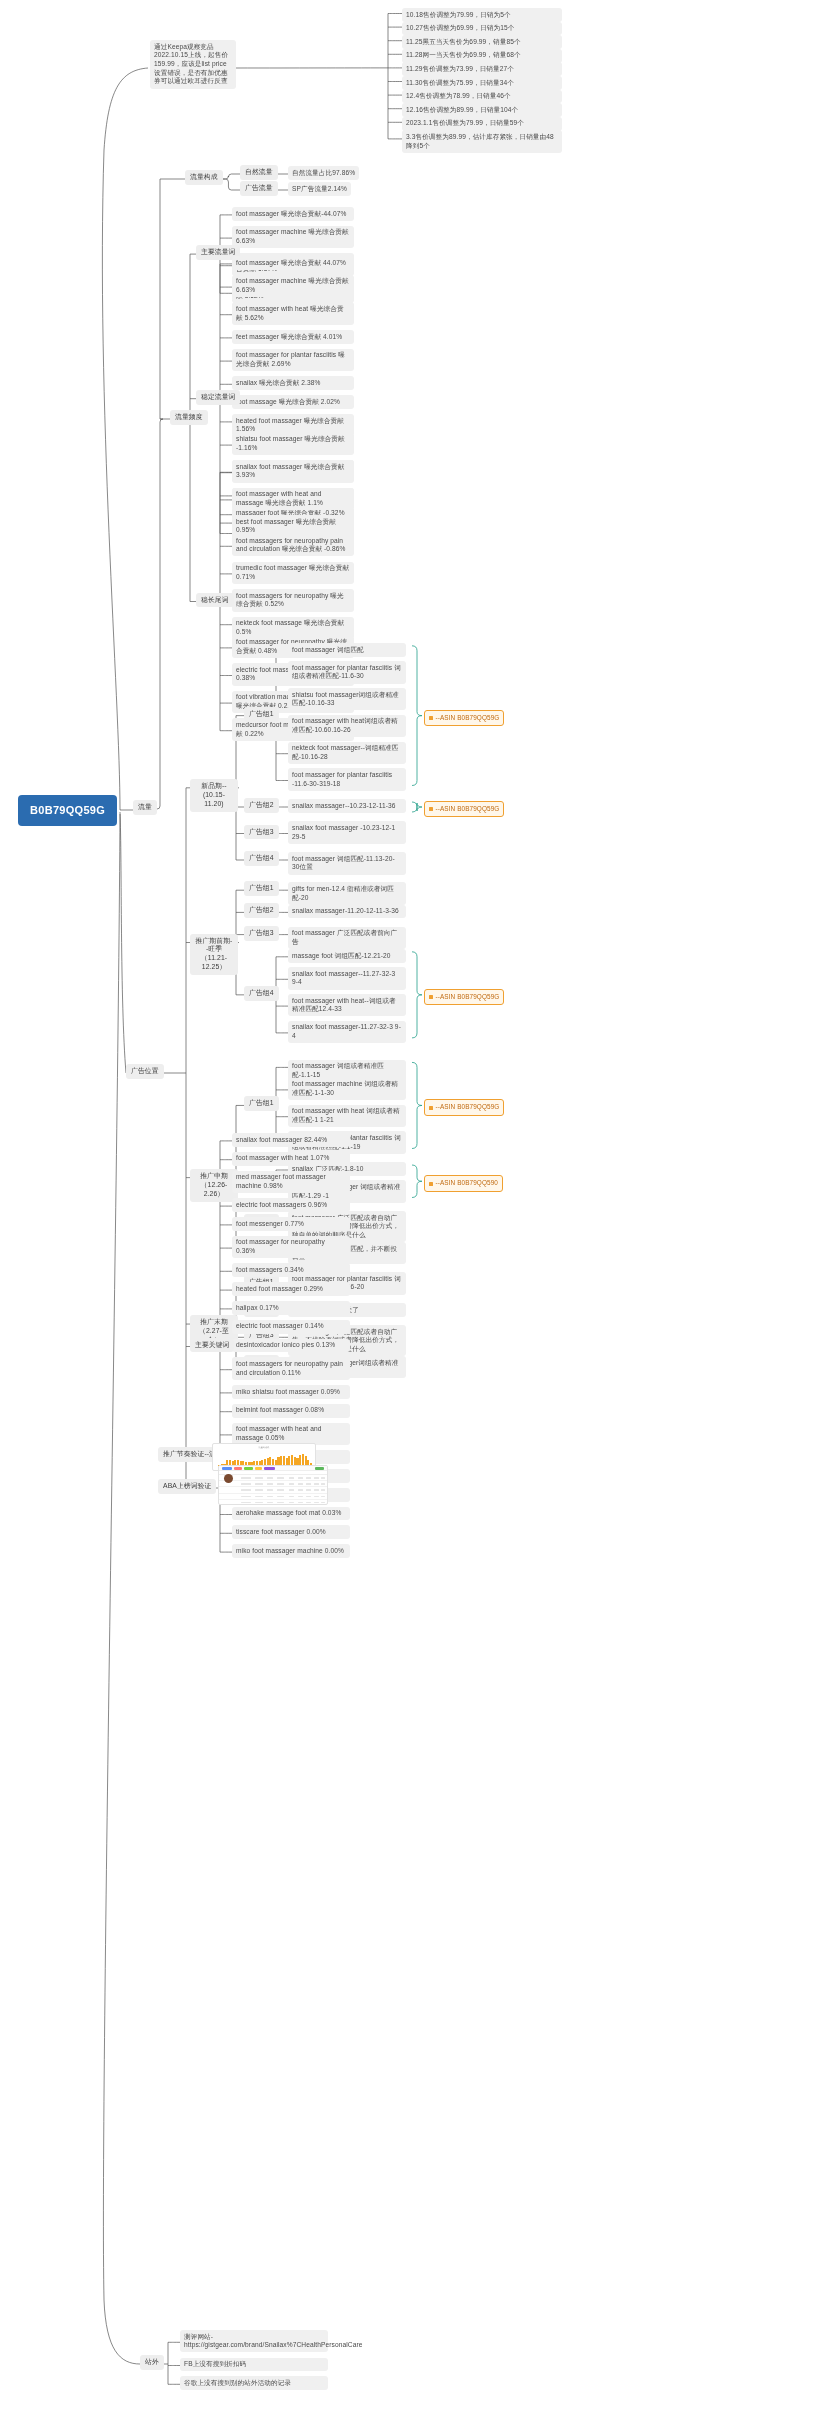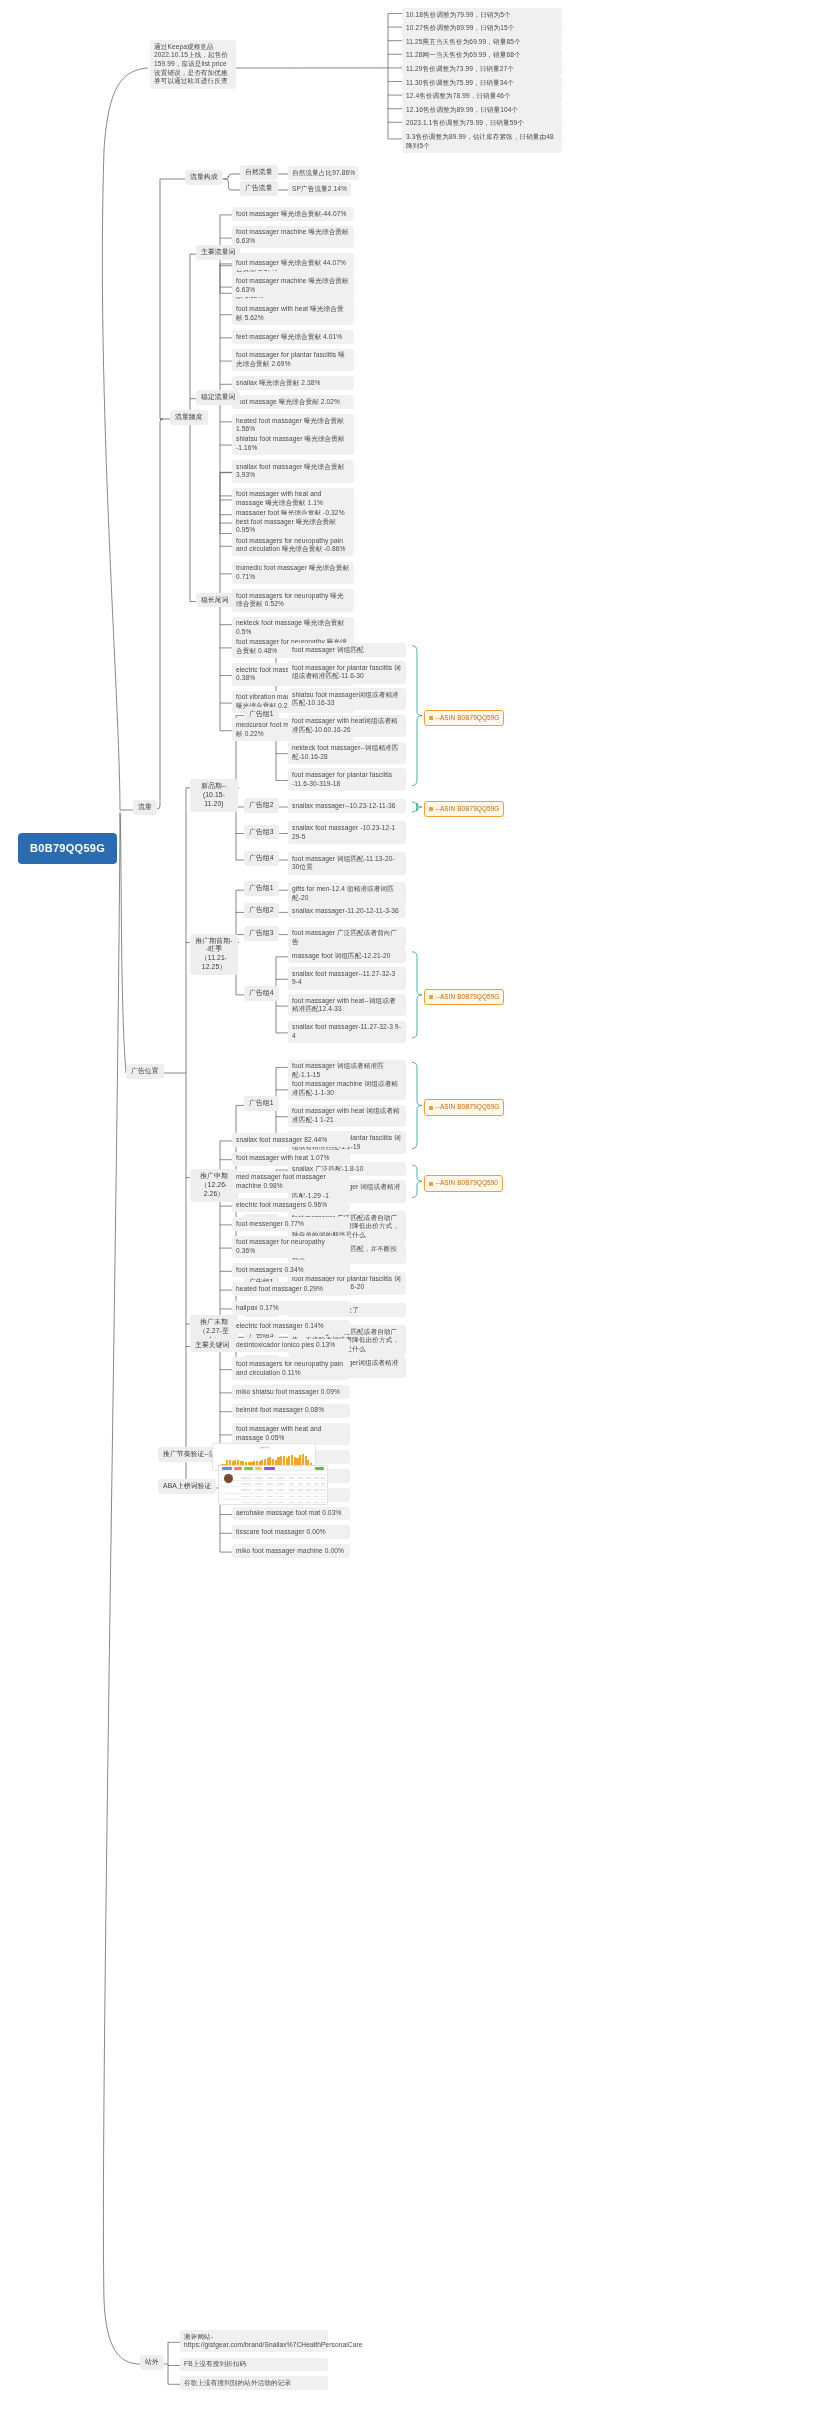--- a/index.html
+++ b/index.html
@@ -264,21 +264,21 @@
       <path d="M186,1346.4999999999995 L190,1346.4999999999995" fill="none" stroke="#555" stroke-width="0.7"></path>
       <path d="M186,1456 L158,1456" fill="none" stroke="#555" stroke-width="0.7"></path>
       <path d="M186,1488 L158,1488" fill="none" stroke="#555" stroke-width="0.7"></path>
       <path d="M155,1073 L186,1073" fill="none" stroke="#555" stroke-width="0.7"></path>
       <path d="M168,2342.3 L168,2384.3" fill="none" stroke="#555" stroke-width="0.7"></path>
       <path d="M168,2342.3 C173,2342.3 174,2342.3 180,2342.3" fill="none" stroke="#555" stroke-width="0.7"></path>
       <path d="M168,2365.5 C173,2365.5 174,2365.5 180,2365.5" fill="none" stroke="#555" stroke-width="0.7"></path>
       <path d="M168,2384.3 C173,2384.3 174,2384.3 180,2384.3" fill="none" stroke="#555" stroke-width="0.7"></path>
       <path d="M164,2364 L168,2364" fill="none" stroke="#555" stroke-width="0.7"></path>
     </svg>
-<div class="node root" style="left: 18px; top: 833px;">B0B79QQ59G</div>
+<div class="node root" style="left: 18px; top: 795px;">B0B79QQ59G</div>
     <div class="node note" style="left: 150px; top: 40px; width: 86px;">通过Keepa观察竞品2022.10.15上线，起售价159.99，应该是list price设置错误，是否有加优惠券可以通过欧耳进行反查</div>
     <div class="node" style="left: 402px; top: 8px; width: 160px;">10.18售价调整为79.99，日销为5个</div>
     <div class="node" style="left: 402px; top: 21.6px; width: 160px;">10.27售价调整为69.99，日销为15个</div>
     <div class="node" style="left: 402px; top: 35.2px; width: 160px;">11.25黑五当天售价为69.99，销量85个</div>
     <div class="node" style="left: 402px; top: 48.8px; width: 160px;">11.28网一当天售价为69.99，销量68个</div>
     <div class="node" style="left: 402px; top: 62.4px; width: 160px;">11.29售价调整为73.99，日销量27个</div>
     <div class="node" style="left: 402px; top: 76px; width: 160px;">11.30售价调整为75.99，日销量34个</div>
     <div class="node" style="left: 402px; top: 89.6px; width: 160px;">12.4售价调整为78.99，日销量46个</div>
     <div class="node" style="left: 402px; top: 103.2px; width: 160px;">12.16售价调整为89.99，日销量104个</div>
     <div class="node" style="left: 402px; top: 116.8px; width: 160px;">2023.1.1售价调整为79.99，日销量59个</div>

